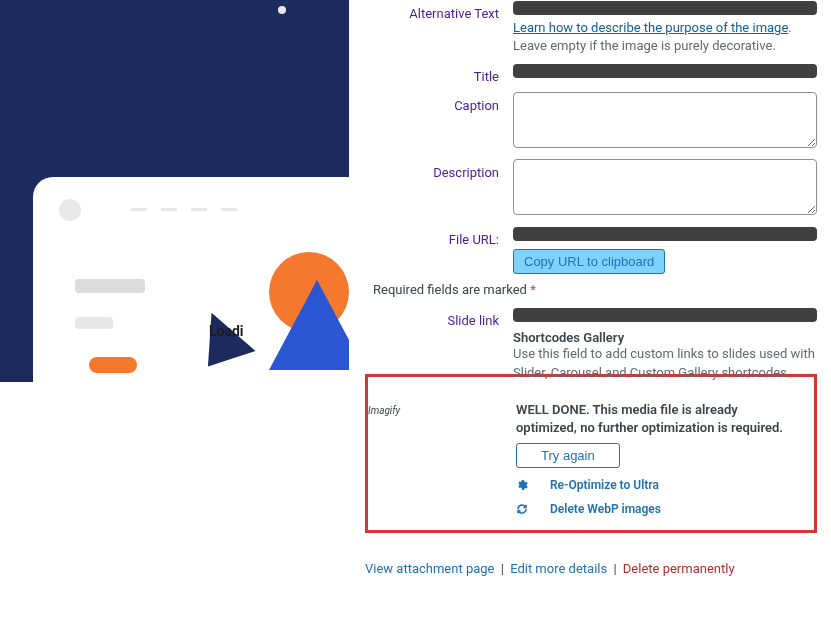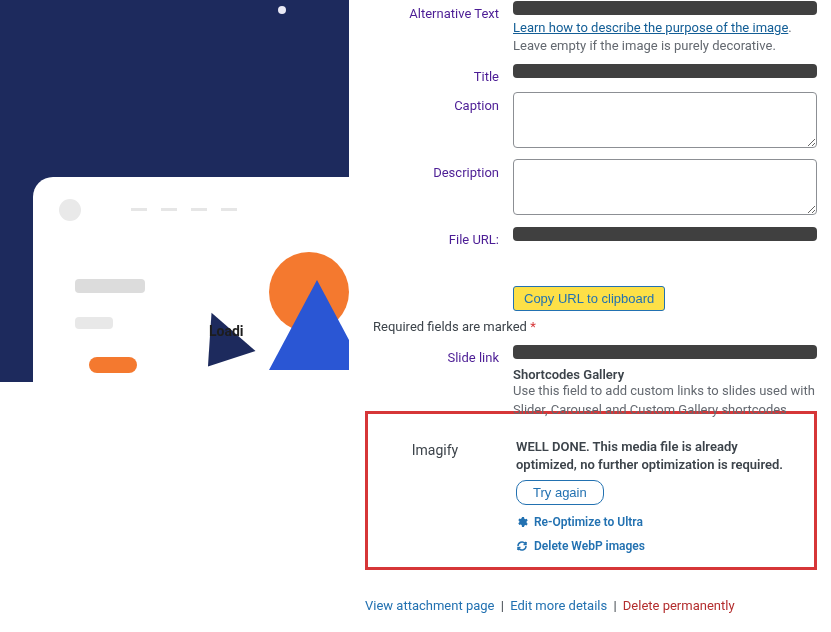--- a/index.html
+++ b/index.html
@@ -175,27 +175,26 @@
   color: #646970;
   padding-top: 4px;
   line-height: 1.4;
 }
 .helper a {
   color: #135e96;
   text-decoration: underline;
 }
 .btn-outline {
   border: 1px solid #2271b1;
-  background: #fde047;
+  background: #7dd3fc;
   color: #2271b1;
   border-radius: 3px;
   padding: 4px 10px;
   font-size: 13px;
   cursor: pointer;
-  margin-top: 37px;
 }
 .req-note {
   font-size: 13px;
   color: #3c434a;
   margin: 6px 0 10px 8px;
 }
 .req-star { color: #d63638; }
 .shortcode-title {
   font-weight: 600;
   color: #3c434a;
@@ -207,51 +206,52 @@
 }
 .imagify-row {
   display: flex;
   align-items: flex-start;
   border: 3px solid #d63638;
   padding: 24px 14px 14px 0;
   margin-top: -16px;
 }
 .imagify-label {
   width: 148px;
-  text-align: center;
+  text-align: left;
   padding-right: 14px;
-  font-size: 14px;
+  font-size: 10px;
   padding-top: 4px;
   flex-shrink: 0;
+  font-style: italic;
 }
 .imagify-body { flex: 1; }
 .well-done {
   font-weight: 600;
   color: #3c434a;
   font-size: 13px;
   line-height: 1.4;
 }
 .try-btn {
   border: 1px solid #2271b1;
   background: #fff;
   color: #2271b1;
-  border-radius: 10px;
-  padding: 4px 16px;
+  border-radius: 3px;
+  padding: 4px 24px;
   font-size: 13px;
   cursor: pointer;
   margin-top: 6px;
 }
 .action-link {
   color: #2271b1;
   font-size: 12px;
   font-weight: 600;
   margin-top: 10px;
   display: flex;
   align-items: center;
-  gap: 6px;
+  gap: 22px;
   cursor: pointer;
 }
 .action-link.del { color: #2271b1; }
 .bottom-links {
   margin-top: 28px;
   font-size: 13px;
 }
 .bottom-links a { text-decoration: none; }
 .lk-blue { color: #2271b1; }
 .lk-red { color: #b32d2e; }

